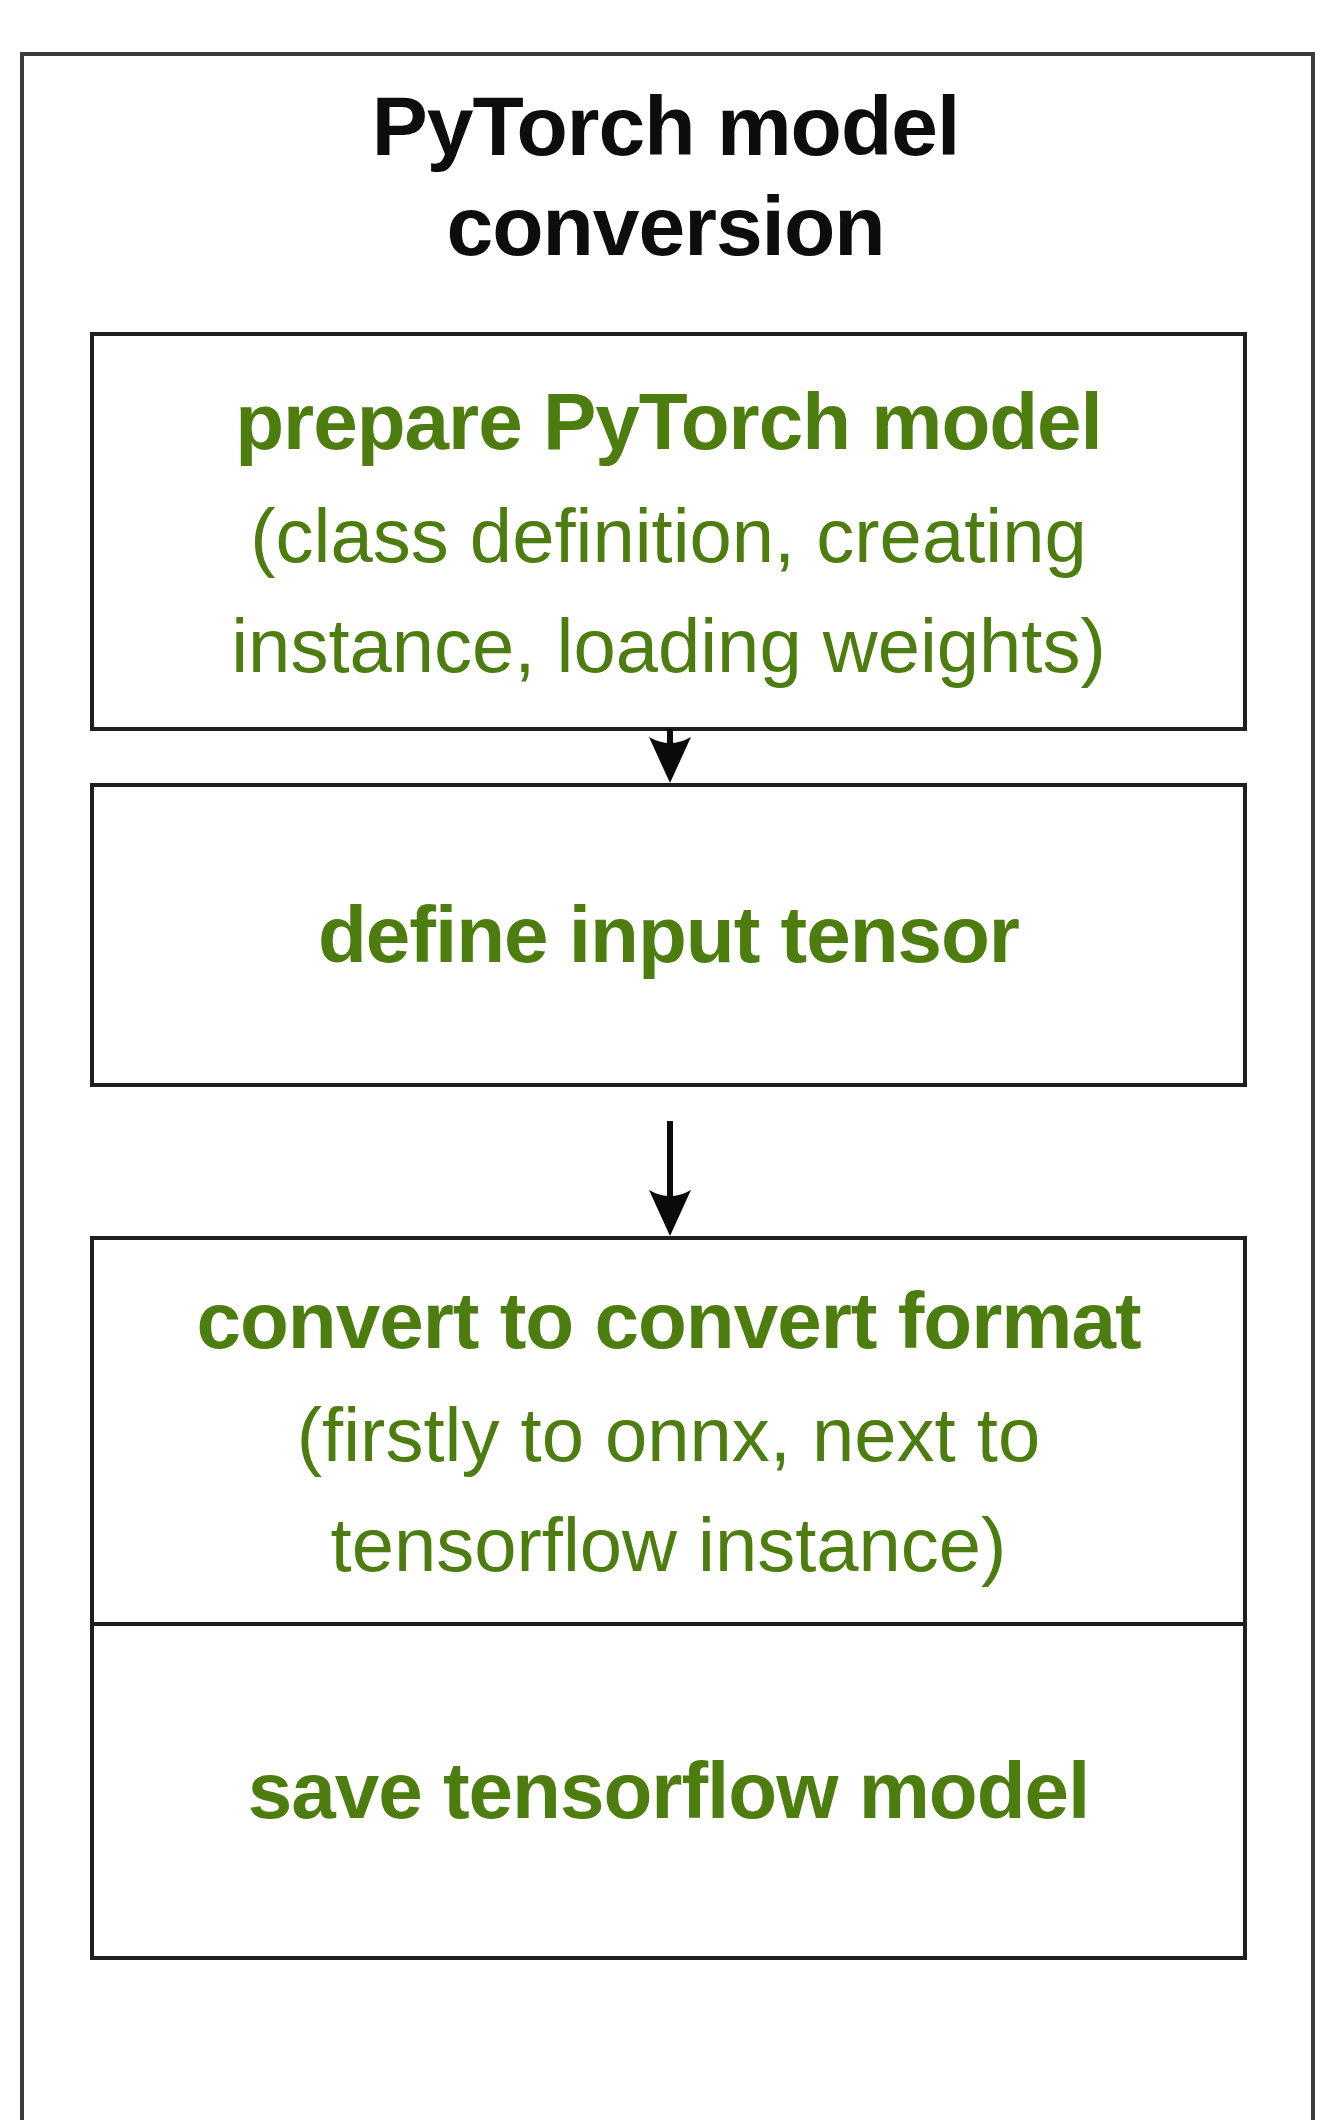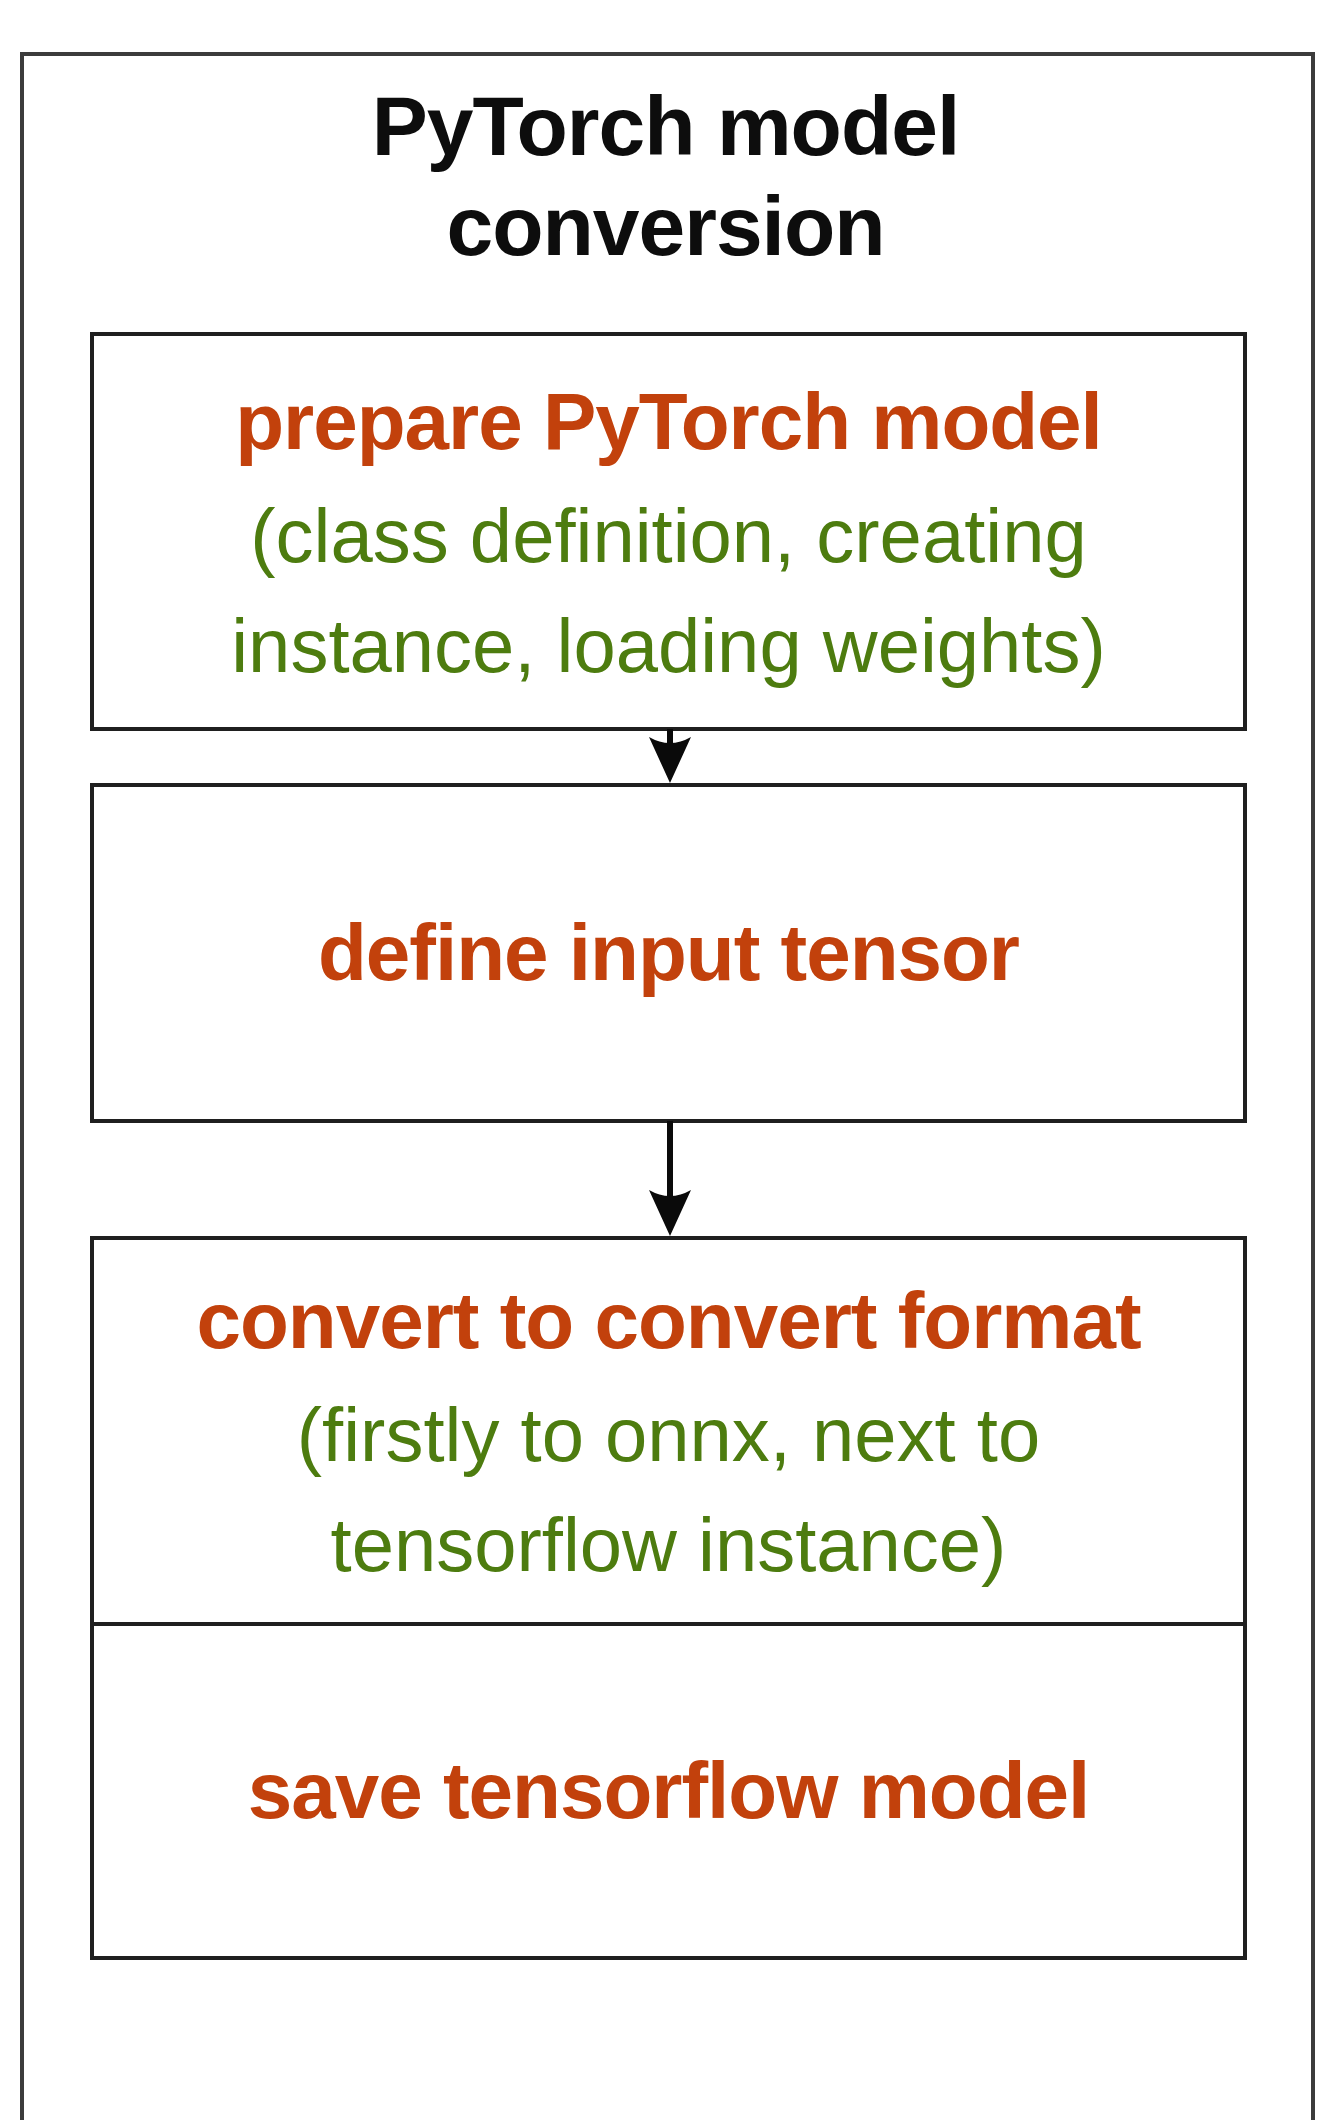--- a/index.html
+++ b/index.html
@@ -47,29 +47,29 @@
     border: 4px solid #1f1f1f;
     box-sizing: border-box;
     background: #ffffff;
     display: flex;
     flex-direction: column;
     justify-content: center;
     align-items: center;
     text-align: center;
   }
   .node-1 { top: 296px;  height: 399px; }
-  .node-2 { top: 747px;  height: 340px; }
+  .node-2 { top: 747px;  height: 304px; }
   .node-3 { top: 1200px; height: 390px; }
   .node-4 { top: 1586px; height: 338px; }
   .node-title {
     font-size: 80px;
     font-weight: bold;
     line-height: 118px;
     letter-spacing: -1px;
-    color: #c2410c;
+    color: #4d7c0f;
   }
   .node-sub {
     font-size: 76px;
     font-weight: normal;
     line-height: 110px;
     white-space: pre-line;
     color: #4d7c0f;
   }
   .node-sub:empty { display: none; }
   .edge-arrow {

